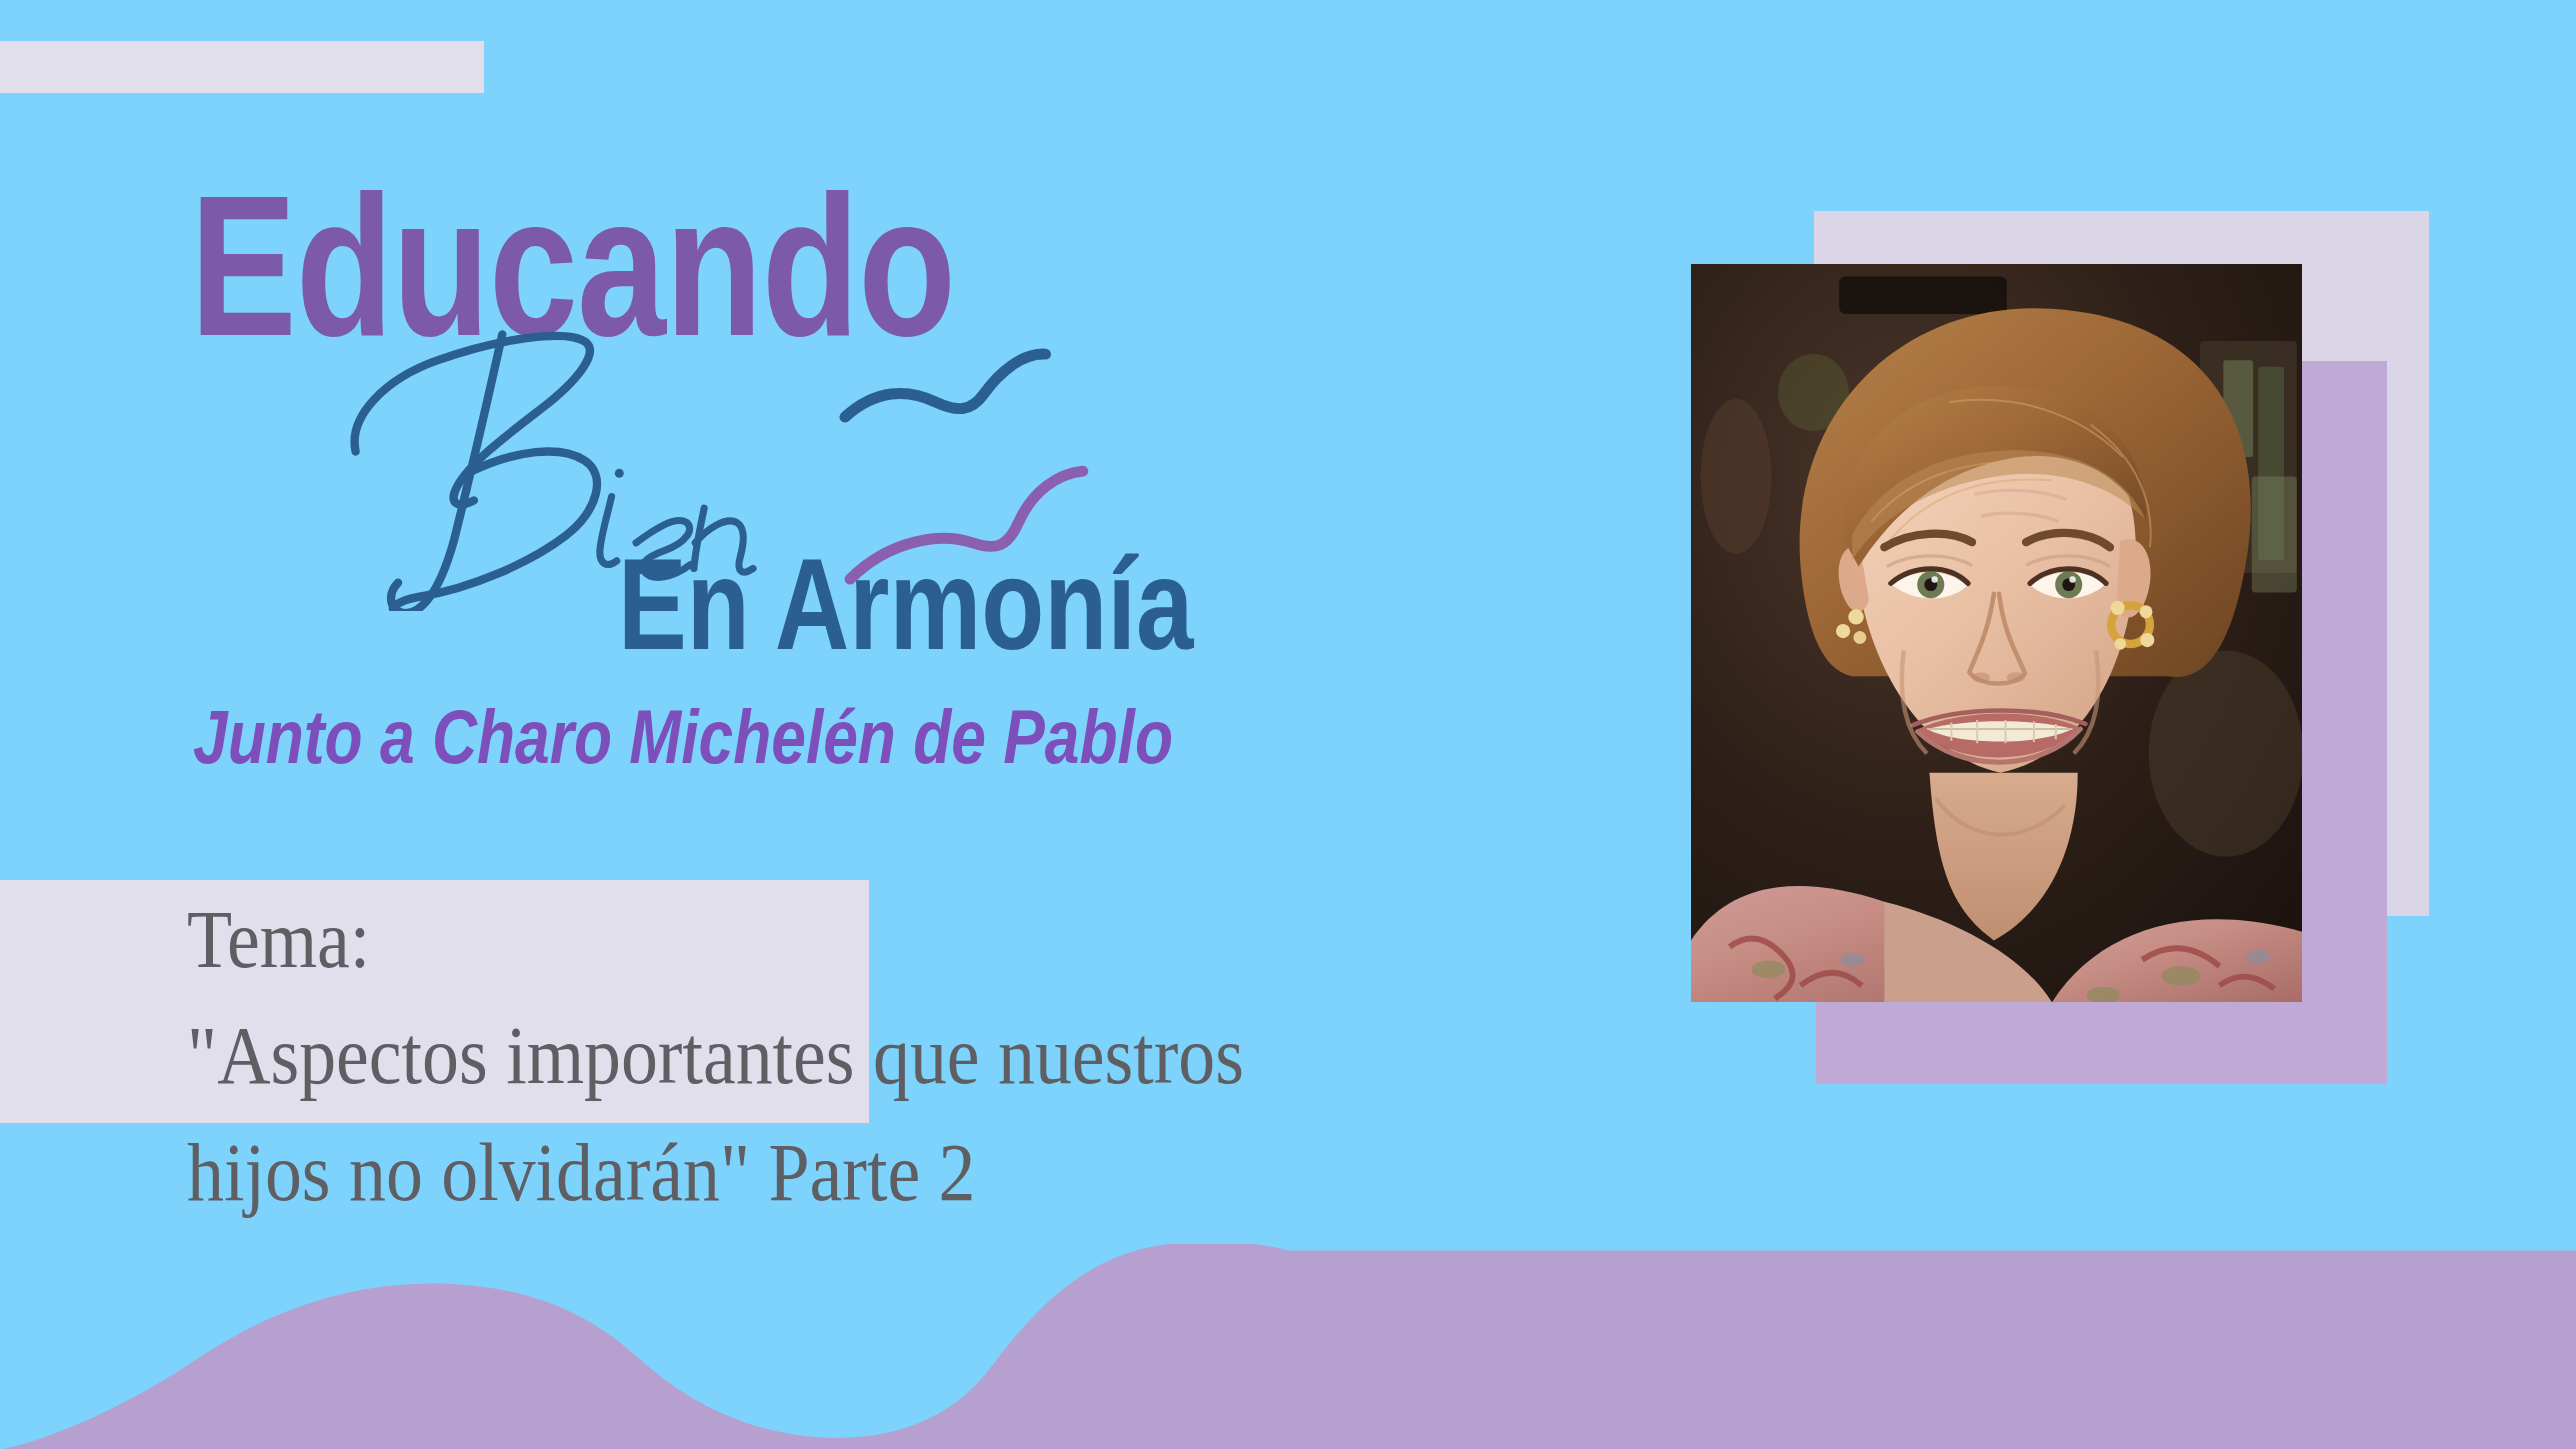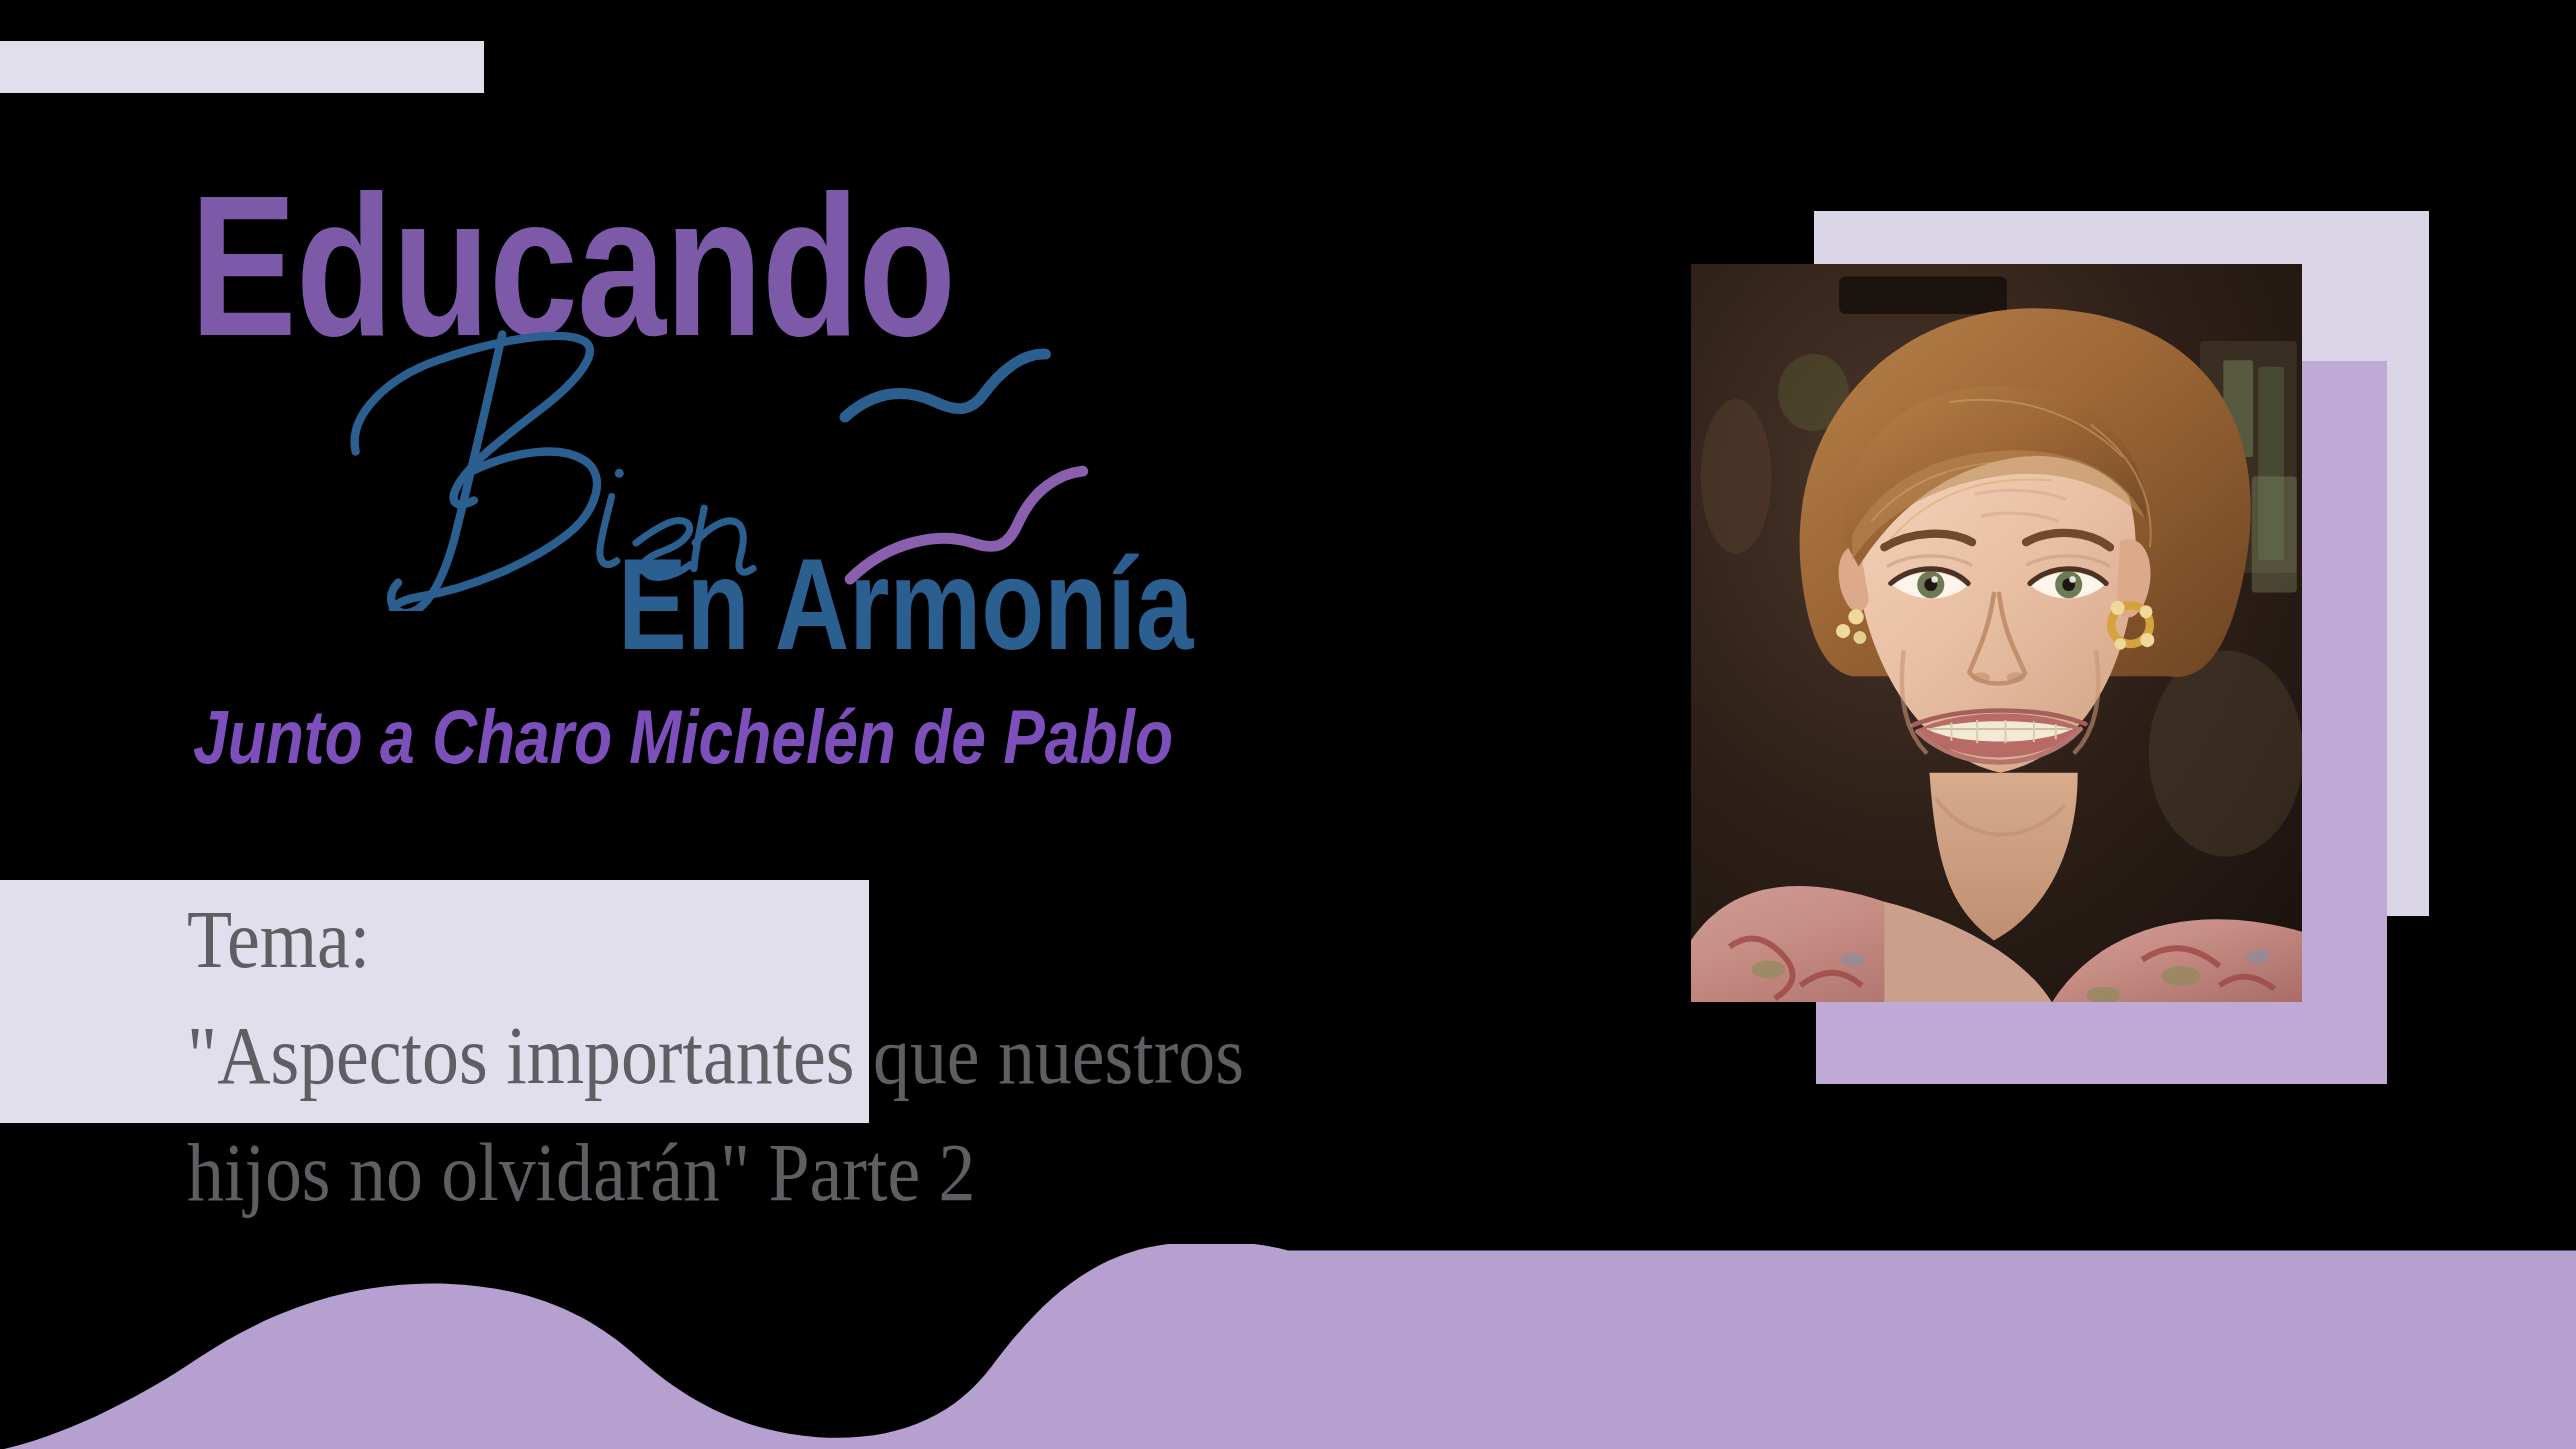--- a/index.html
+++ b/index.html
@@ -5,21 +5,21 @@
   html,body{margin:0;padding:0;}
   body{
     width:2576px;height:1450px;
     background:#eeeef0;
     font-family:"Liberation Sans", sans-serif;
     overflow:hidden;
   }
   #stage{
     position:relative;
     width:2576px;height:1450px;
-    background:#000000;
+    background:#7dd3fc;
     overflow:hidden;
   }
   
   .deco{position:absolute;}
   #topbar{left:0;top:41px;width:484px;height:52px;background:#e2dfec;}
   #tema-block{left:0;top:880px;width:869px;height:243px;background:#e2dfec;}
   #frame-light{left:1814px;top:211px;width:615px;height:705px;background:#dbd5e8;}
   #frame-dark{left:1816px;top:361px;width:571px;height:723px;background:#bfaad6;}
   
   #photo-wrap{

